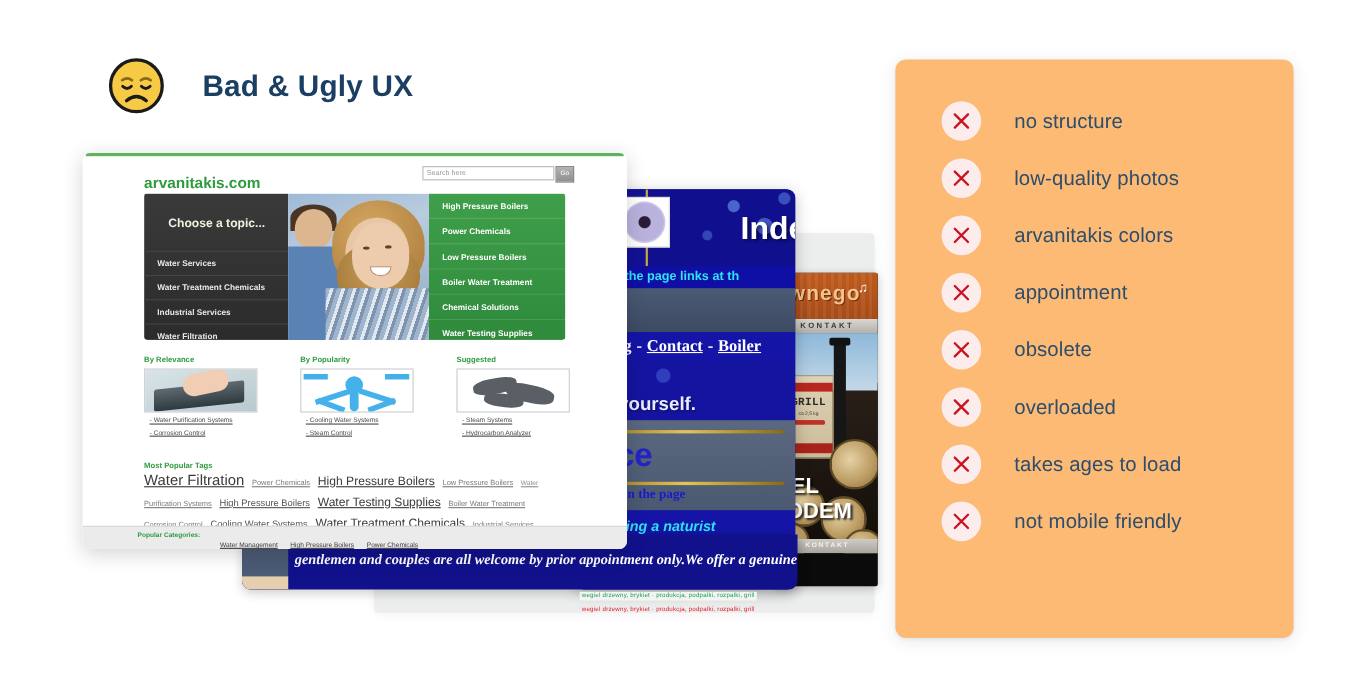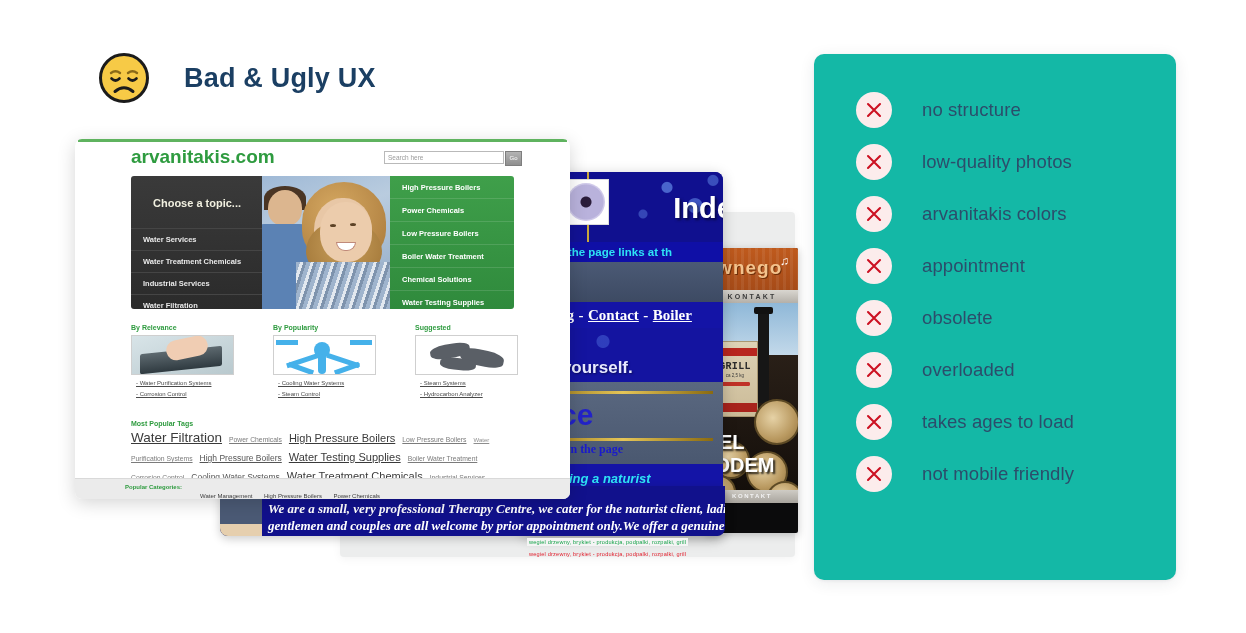--- a/index.html
+++ b/index.html
@@ -14,21 +14,21 @@
   .heading{position:absolute;left:98px;top:52px;display:flex;align-items:center;gap:34px;}
   .emoji{width:52px;height:52px;flex:0 0 auto;}
   .title{
     font-size:27px;font-weight:bold;color:#1b3f63;letter-spacing:.2px;
     white-space:nowrap;
   }
 
   
   .list-card{
     position:absolute;left:814px;top:54px;width:362px;height:526px;
-    background:#14b8a6;border-radius:10px;
+    background:#fdba74;border-radius:10px;
     box-shadow:0 3px 16px rgba(30,40,60,.09), 0 1px 3px rgba(30,40,60,.06);
   }
   .list-items{position:absolute;left:42px;top:30px;right:10px;}
   .list-row{display:flex;align-items:center;height:52px;}
   .x-badge{
     width:36px;height:36px;border-radius:50%;background:#fcecec;
     flex:0 0 auto;margin-right:30px;position:relative;
   }
   .x-badge svg{position:absolute;left:9px;top:9px;}
   .list-label{font-size:18.5px;color:#2c4d6b;white-space:nowrap;letter-spacing:.1px;}
@@ -159,21 +159,21 @@
   .tiny-strip .t2{font-size:5.6px;color:#e11d2b;margin-top:3px;letter-spacing:.2px;}
 
   
   .main-shot{
     position:absolute;left:75px;top:139px;width:495px;height:360px;
     background:#fff;border-radius:7px;overflow:hidden;
     box-shadow:0 4px 18px rgba(0,0,0,.17);
   }
   .ms-topline{height:3px;background:#5fb35f;margin:0 3px;}
   .ms-header{position:relative;height:27px;}
-  .ms-logo{position:absolute;left:56px;top:4px;color:#2e9b3f;font-size:19px;font-weight:bold;}
+  .ms-logo{position:absolute;left:56px;top:16px;color:#2e9b3f;font-size:14px;font-weight:bold;}
   .ms-search{position:absolute;right:66px;top:9px;width:118px;height:11px;
     border:1px solid #b9b9b9;background:#fff;}
   .ms-search span{font-size:6.5px;color:#9a9a9a;padding-left:3px;line-height:11px;display:block;}
   .ms-go{position:absolute;right:48px;top:9px;width:15px;height:13px;
     background:linear-gradient(#b3b3b3,#8f8f8f);border:1px solid #7e7e7e;
     color:#fff;font-size:6px;text-align:center;line-height:13px;}
   .hero{position:absolute;left:56px;top:37px;width:383px;height:133px;display:flex;border-radius:3px;overflow:hidden;}
   .hero-left{width:131px;background:linear-gradient(#3a3a3a,#2b2b2b);color:#fff;position:relative;}
   .hero-left h4{margin:12px;padding:9px 0 7px 10px;font-size:11px;color:#f1f0e0;}
   .hl-item{font-size:7.5px;font-weight:bold;color:#e9e9e9;padding:6px 0 6px 12px;border-top:1px solid #454545;}
@@ -310,21 +310,20 @@
       </div>
       <div class="blue-italic">
         <div>ple following a naturist</div>
         <div>assage therapy experien</div>
       </div>
     </div>
 
     <div class="welcome-banner">
       <div class="banner-left-block"></div>
       <div class="wl wl1">Welcome to the Serene Naturist</div>
-      <div class="wl wl2">We are a small, very professional  Therapy Centre, we cater for  the  naturist  client, ladi</div>
       <div class="wl wl3">gentlemen and couples are all welcome by prior appointment only.We offer a genuine</div>
     </div>
 
     <div class="tiny-strip">
       <div class="t1">wegiel drzewny, brykiet - produkcja, podpalki, rozpalki, grill</div>
       <div class="t2">wegiel drzewny, brykiet - produkcja, podpalki, rozpalki, grill</div>
     </div>
 
     <div class="main-shot">
       <div class="ms-topline"></div>

